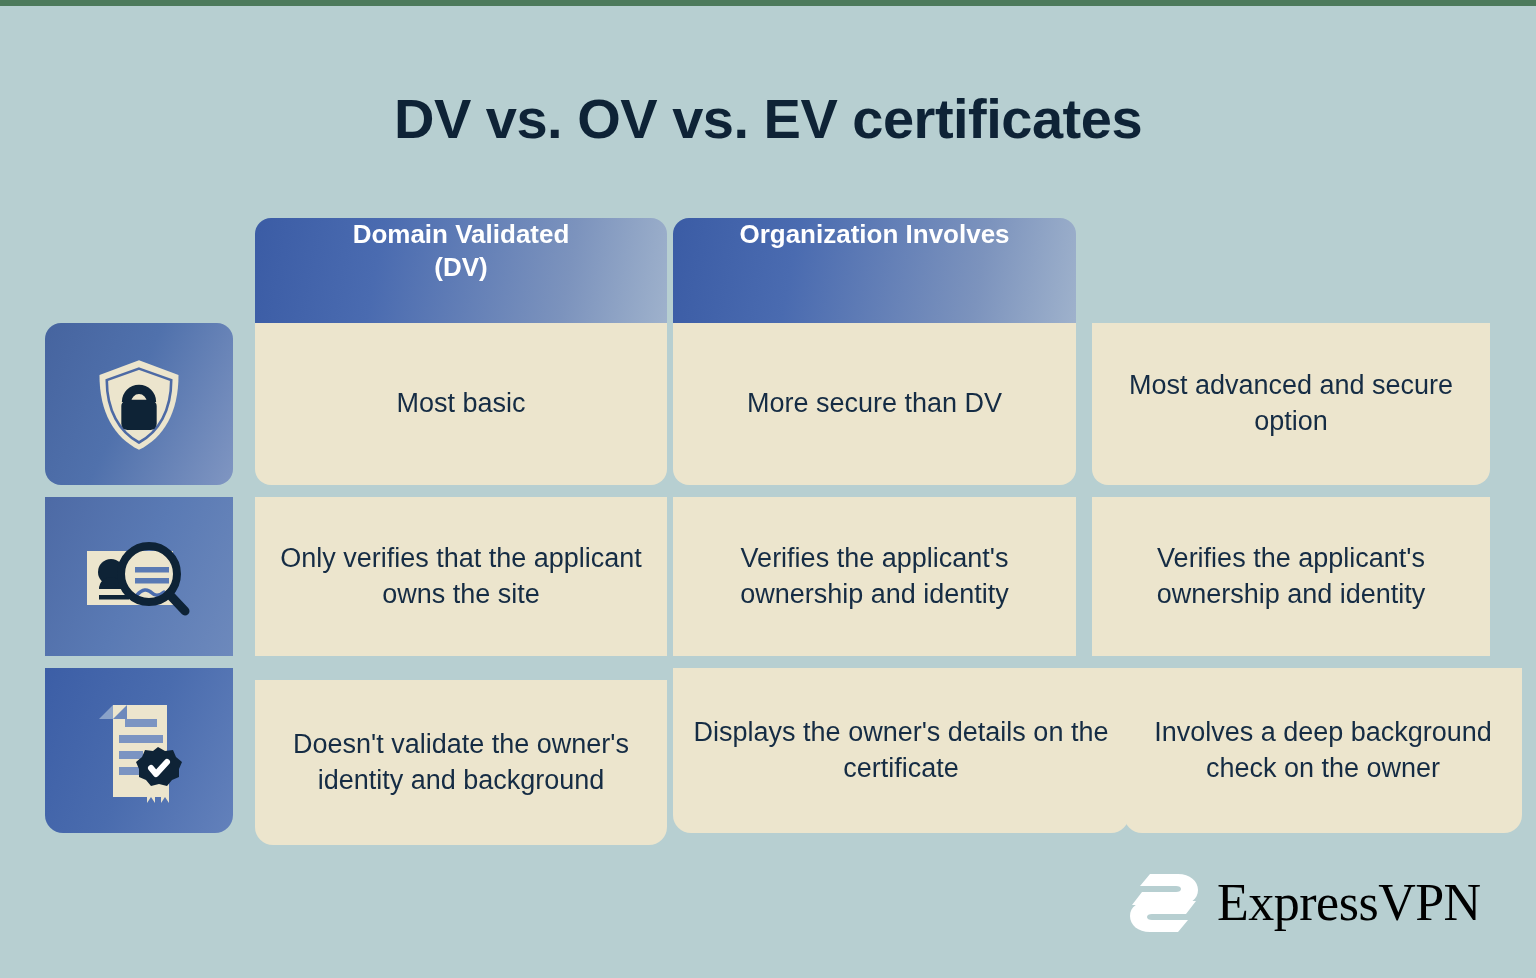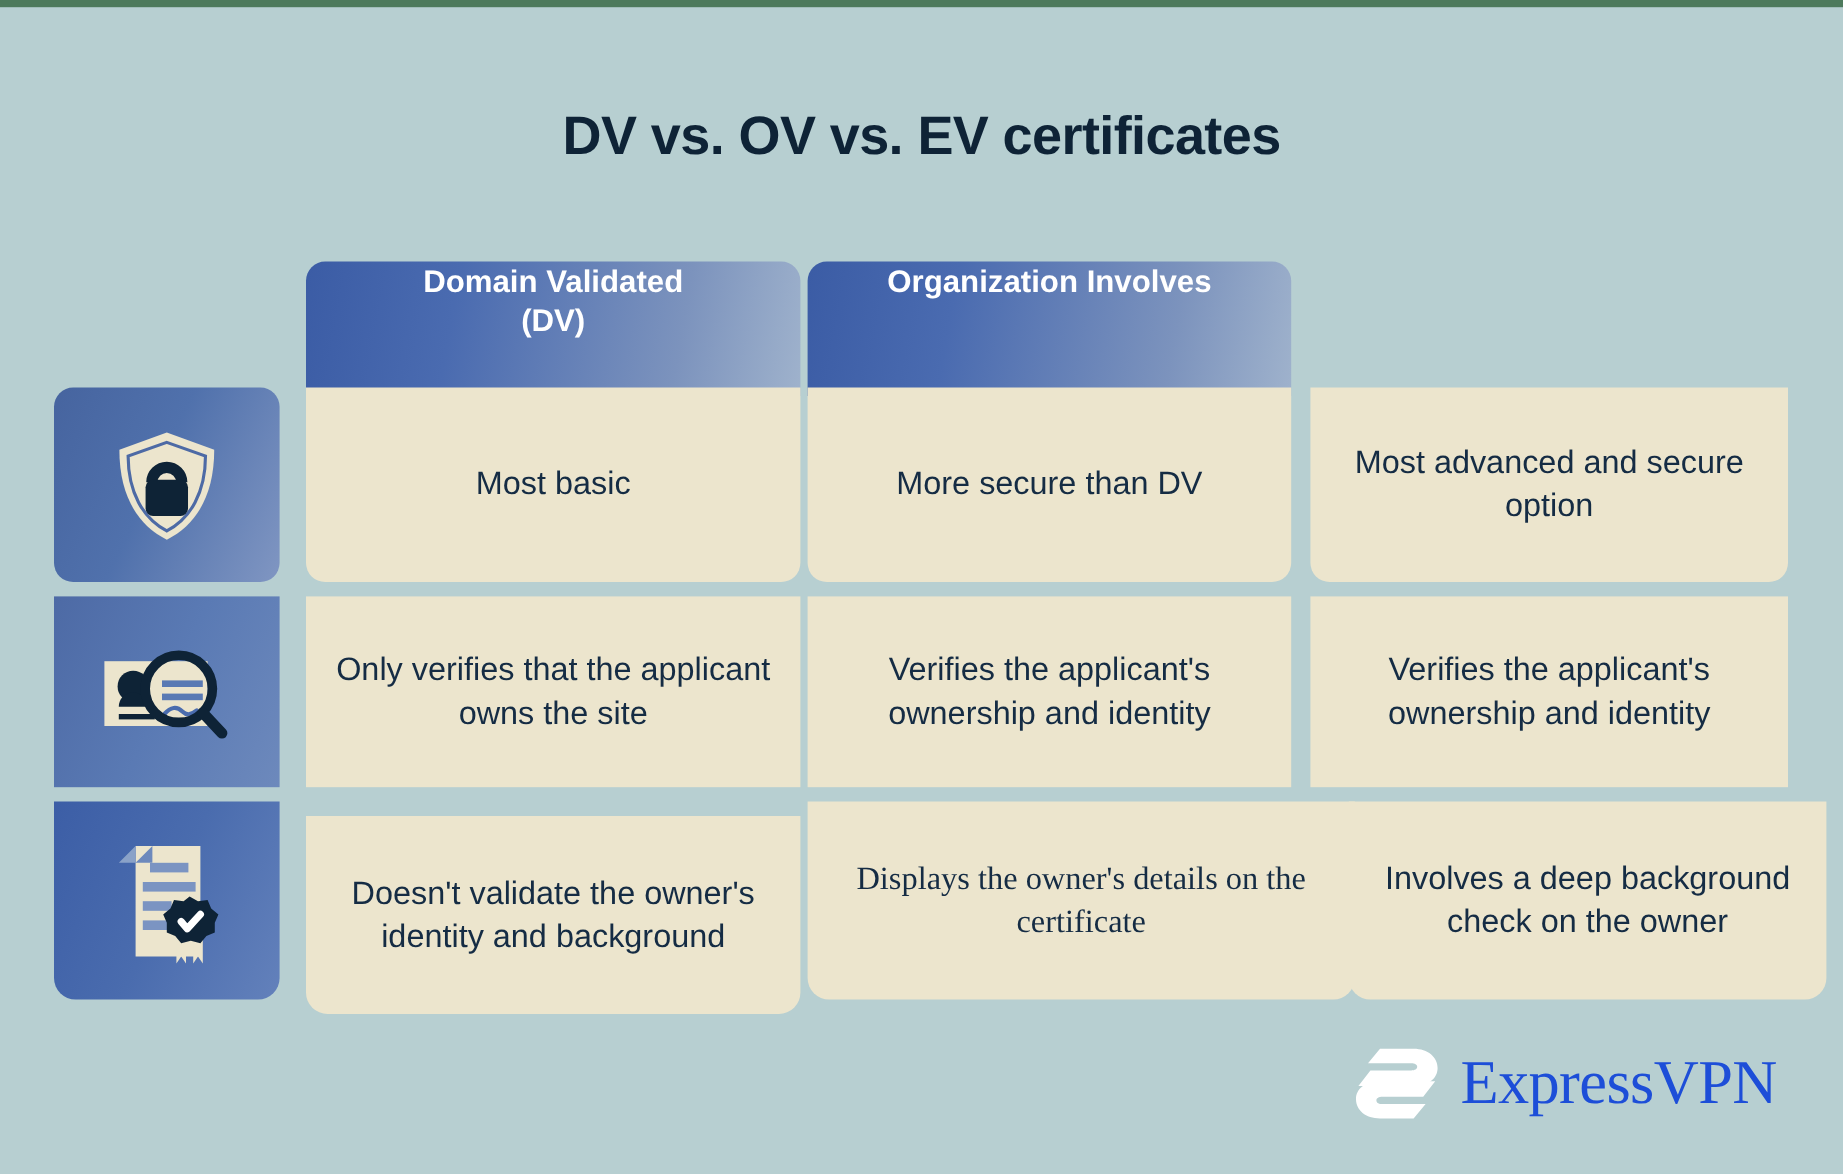--- a/index.html
+++ b/index.html
@@ -24,21 +24,21 @@
     height: 6px;
     background: #4d7a5c;
   }
 
   #page-title {
     position: absolute;
     top: 88px;
     left: 0;
     width: 1536px;
     text-align: center;
-    font-size: 45px;
+    font-size: 56px;
     font-weight: bold;
     color: #0e2336;
     letter-spacing: -0.5px;
     line-height: 1.1;
   }
 
   
   #table {
     position: absolute;
     left: 45px;
@@ -94,21 +94,21 @@
     left: 1128px;
     top: 872px;
     display: flex;
     align-items: center;
     gap: 17px;
   }
   #logo-mark { width: 72px; height: 62px; }
   #logo-text {
     font-family: "Liberation Serif", serif;
     font-size: 52px;
-    color: #1d4ed8;
+    color: #000000;
     letter-spacing: -0.5px;
     line-height: 1;
   }
 </style>
 </head>
 <body>
 
 <div id="top-rule"></div>
 
 <h1 id="page-title">DV vs. OV vs. EV certificates</h1>
@@ -166,21 +166,21 @@
       <rect x="30" y="54" width="24" height="8" fill="#7b94c2"></rect>
       <rect x="30" y="70" width="24" height="8" fill="#7b94c2"></rect>
       <path d="M58 84 h8 v22 l-4 -6 l-4 6 z" fill="#ece5cd"></path>
       <path d="M72 84 h8 v22 l-4 -6 l-4 6 z" fill="#ece5cd"></path>
       <path d="M69 50 l7 4 l8 -1 l3 7 l6 5 l-3 7 l0 8 l-7 3 l-5 6 l-8 -2 l-8 2 l-5 -6 l-7 -3 l0 -8 l-3 -7 l6 -5 l3 -7 l8 1 z" fill="#0e2336"></path>
       <path d="M62 71 l5 6 l11 -12" fill="none" stroke="#ffffff" stroke-width="6" stroke-linecap="round" stroke-linejoin="round"></path>
     </svg>
   </div>
 
   <div class="cell r3" style="left:210px; top:450px; width:412px; height:165px;margin-top:12px;">Doesn't validate the owner's identity and background</div>
-  <div class="cell r3" style="left:628px; top:450px; width:456px; height:165px;font-family:Liberation Serif, serif;">Displays the owner's details on the certificate</div>
+  <div class="cell r3" style="left:628px; top:450px; width:456px; height:165px;">Displays the owner's details on the certificate</div>
   <div class="cell r3" style="left:1047px; top:450px; width:398px; height:165px;margin-left:32px;">Involves a deep background check on the owner</div>
 
 </div>
 
 <div id="logo">
   <svg id="logo-mark" viewBox="0 0 72 62">
     <path d="M22 2 h28 c12 0 20 7 20 16 c0 9 -8 15 -20 15 h-46 l10 -13 h34 c3 0 5 -1 5 -3 c0 -2 -2 -3 -5 -3 h-36 z" fill="#ffffff"></path>
     <path d="M50 60 h-28 c-12 0 -20 -7 -20 -16 c0 -9 8 -15 20 -15 h46 l-10 13 h-34 c-3 0 -5 1 -5 3 c0 2 2 3 5 3 h36 z" fill="#ffffff"></path>
   </svg>
   <span id="logo-text">ExpressVPN</span>

